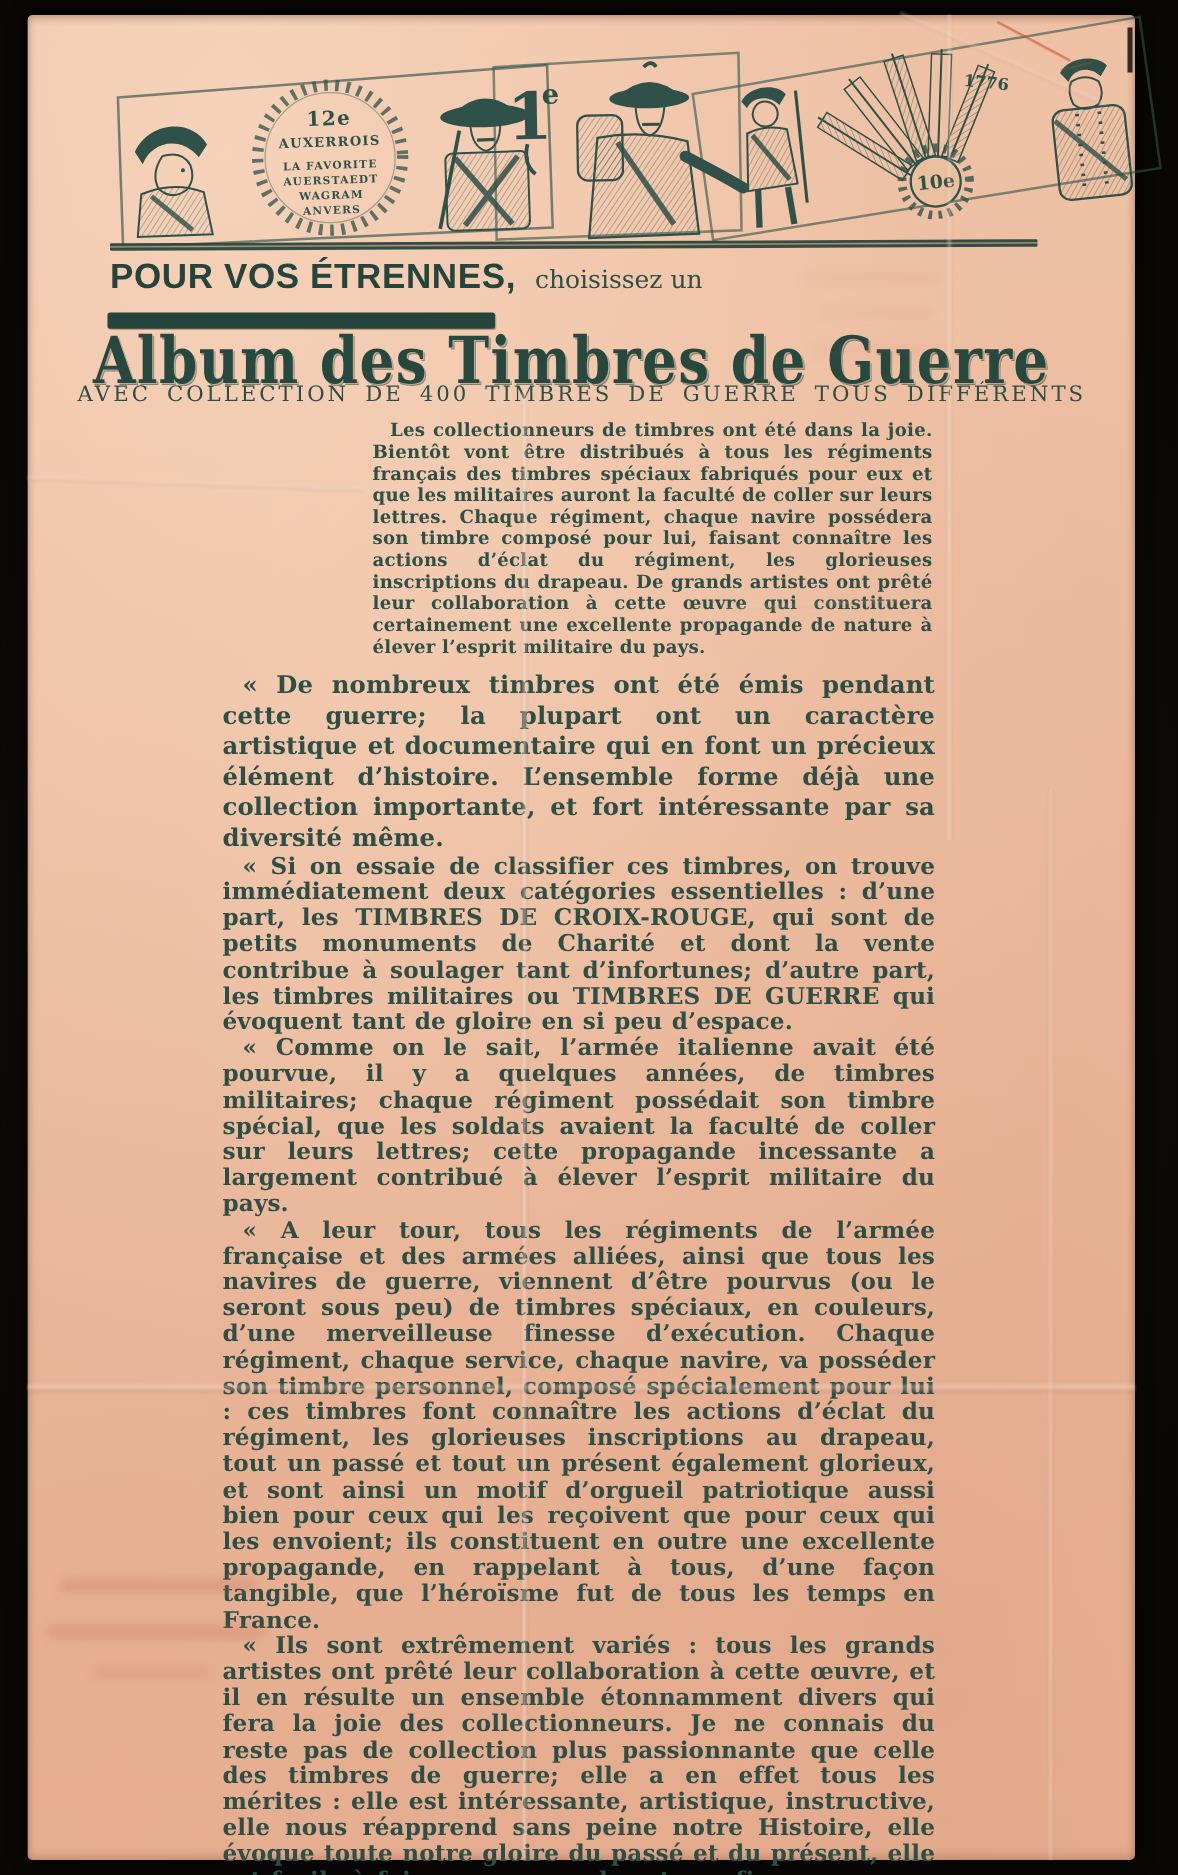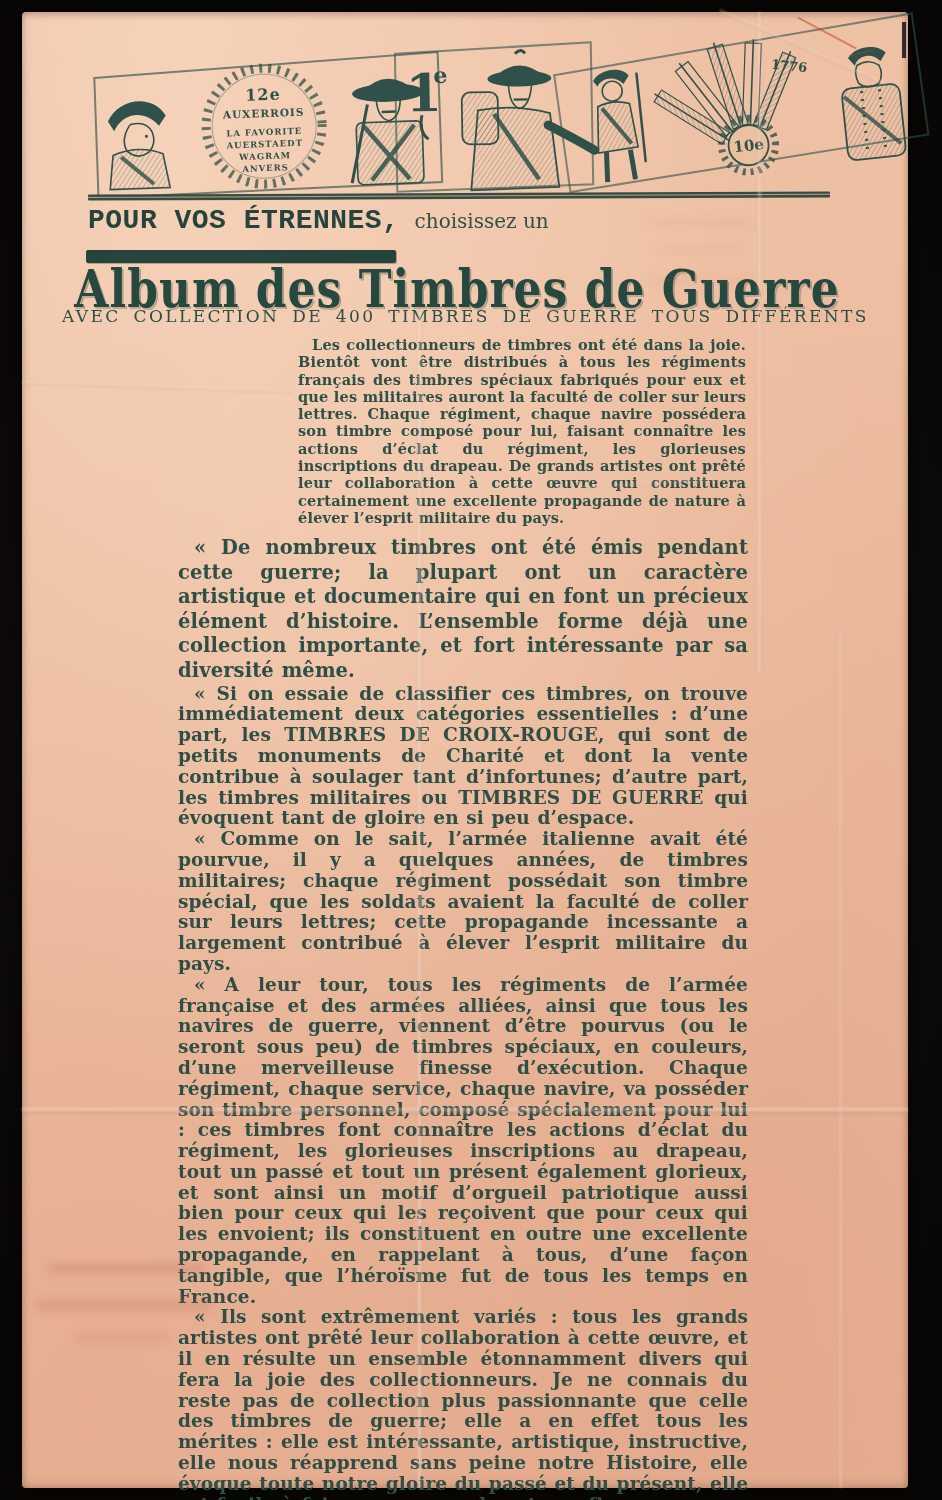--- a/index.html
+++ b/index.html
@@ -38,21 +38,21 @@
   .stamp svg{display:block;}
   .band-rule{
     position:absolute;left:66px;top:181px;width:742px;height:6px;
     background:linear-gradient(180deg,#27473f 30%,#bf9379 48%,#27473f 66%);
     transform:rotate(-.25deg);opacity:.95;border-radius:1px;
   }
 
   
   .kicker{position:absolute;left:66px;top:193px;white-space:nowrap;}
   .kicker .k-bold{
-    font-family:Liberation Mono, monospace;font-weight:bold;
+    font-family:Liberation Sans, sans-serif;font-weight:bold;
     font-size:28px;letter-spacing:.5px;color:#24443c;
   }
   .kicker .k-rest{
     font-family:"DejaVu Serif", serif;font-size:20px;color:#2e5047;margin-left:10px;
   }
   .kicker-bar{
     position:absolute;left:64px;top:238px;width:310px;height:13px;
     background:#24443c;border-radius:2px;
     box-shadow:1px 1px 0 rgba(60,30,20,.3);
   }

